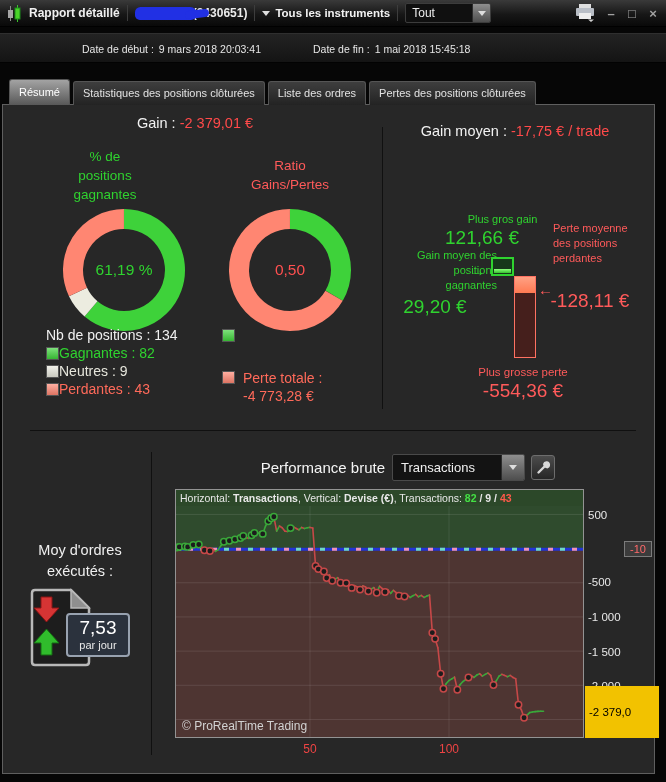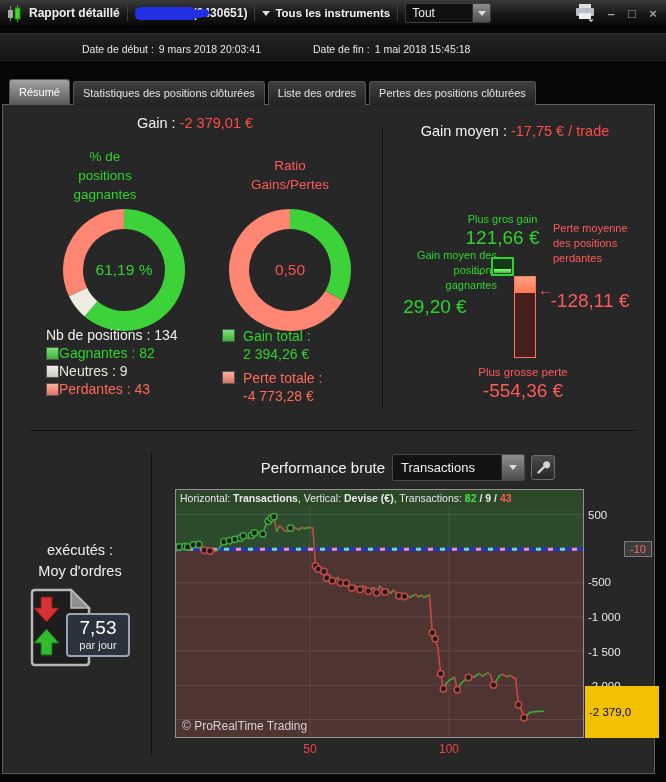--- a/index.html
+++ b/index.html
@@ -64,21 +64,21 @@
   .nbpos{position:absolute;left:46px;top:327px;font-size:14px;color:#f0f0f0;}
   .leg-row{position:absolute;left:46px;display:flex;align-items:center;font-size:14px;}
   .swatch{width:13px;height:13px;border:1px solid #555;box-sizing:border-box;}
   .leg-g{color:#2fd32f;} .leg-n{color:#e6e6dc;} .leg-r{color:#ff6a5a;}
   .tot{position:absolute;left:222px;display:flex;gap:8px;font-size:14px;line-height:18px;}
   .tot .swatch{margin-top:2px;flex:0 0 13px;}
 
   
   .avg-title{position:absolute;left:390px;top:123px;width:250px;text-align:center;font-size:14.5px;color:#f2f2f2;}
   .bgain-lab{position:absolute;left:445px;top:213px;width:115px;text-align:center;color:#2fd32f;font-size:11px;}
-  .bgain-val{position:absolute;left:445px;top:227px;width:115px;text-align:center;color:#2fd32f;font-size:19px;}
+  .bgain-val{position:absolute;left:445px;top:227px;width:115px;text-align:left;color:#2fd32f;font-size:19px;}
   .again-lab{position:absolute;left:400px;top:248px;width:97px;text-align:right;color:#2fd32f;font-size:11px;line-height:15px;}
   .again-val{position:absolute;left:395px;top:296px;width:80px;text-align:center;color:#2fd32f;font-size:19px;}
   .arrow-r{position:absolute;left:470px;top:262px;color:#2fd32f;font-size:15px;font-weight:bold;}
   .arrow-l{position:absolute;left:538px;top:281px;color:#ff5a5a;font-size:15px;font-weight:bold;}
   .gbox{position:absolute;left:491px;top:257px;width:23px;height:19px;box-sizing:border-box;
     border:2px solid #2fd32f;background:#16381a;}
   .gbox-fill{position:absolute;left:1px;right:1px;bottom:1px;height:4px;background:linear-gradient(#8cff7c,#37c32f);}
   .rbar{position:absolute;left:514px;top:276px;width:22px;height:82px;box-sizing:border-box;
     border:1px solid #ff7162;background:#451f1c;}
   .rbar-top{position:absolute;left:0;right:0;top:0;height:16px;background:linear-gradient(#ffa184,#ff7a52);}
@@ -220,24 +220,20 @@
     <span class="swatch" style="background: linear-gradient(rgba(255, 255, 255, 0.333), rgba(0, 0, 0, 0.133)), rgb(233, 233, 222);"></span>
     <span class="leg-n">Neutres : 9</span>
   </div>
   <div class="leg-row" style="top:381px;">
     <span class="swatch" style="background: linear-gradient(rgba(255, 255, 255, 0.333), rgba(0, 0, 0, 0.133)), rgb(255, 134, 114);"></span>
     <span class="leg-r">Perdantes : 43</span>
   </div>
 
   <div class="tot" style="top:327px;">
     <span class="swatch" style="background: linear-gradient(rgba(255, 255, 255, 0.333), rgba(0, 0, 0, 0.133)), rgb(62, 210, 58);"></span>
-    <span class="leg-g">
-      <div>Gain total :</div>
-      <div>2 394,26 €</div>
-    </span>
   </div>
   <div class="tot" style="top:369px;">
     <span class="swatch" style="background: linear-gradient(rgba(255, 255, 255, 0.333), rgba(0, 0, 0, 0.133)), rgb(255, 134, 114);"></span>
     <span class="leg-r">
       <div>Perte totale :</div>
       <div>-4 773,28 €</div>
     </span>
   </div>
 
   <div class="avg-title">
@@ -269,22 +265,22 @@
     </span>
   </div>
   <div class="wrench-btn">
     <svg width="15" height="15" viewBox="0 0 15 15">
       <path d="M2.5,12.5 L8,7" stroke="#d8d8d8" stroke-width="2.4" stroke-linecap="round" fill="none"></path>
       <path d="M7,4 a3.6,3.6 0 1 1 4.4,4.4 l-2.2,-0.6 -1.6,-1.6 z" fill="#d8d8d8"></path>
     </svg>
   </div>
 
   <div class="moy-lab">
+    <div>Moy d'ordres</div>
     <div>exécutés :</div>
-    <div>Moy d'ordres</div>
   </div>
   <div class="page-icon">
     <svg width="63" height="81" viewBox="0 0 63 81">
       <path d="M3,6 Q3,3 6,3 L42,3 L60,21 L60,75 Q60,78 57,78 L6,78 Q3,78 3,75 Z" fill="#1d1d1d" stroke="#b8b8b8" stroke-width="2.5"></path>
       <path d="M42,3 L42,21 L60,21 Z" fill="#8f8f8f" stroke="#b8b8b8" stroke-width="1.5"></path>
       <path d="M12,10 h11 v11 h7 l-12.5,14 -12.5,-14 h7 z" fill="#d63434" stroke="#8a1414" stroke-width="1"></path>
       <path d="M17.5,42 l12.5,14 h-7 v12 h-11 v-12 h-7 z" fill="#30bc2c" stroke="#156b12" stroke-width="1"></path>
     </svg>
   </div>
   <div class="moy-box">

